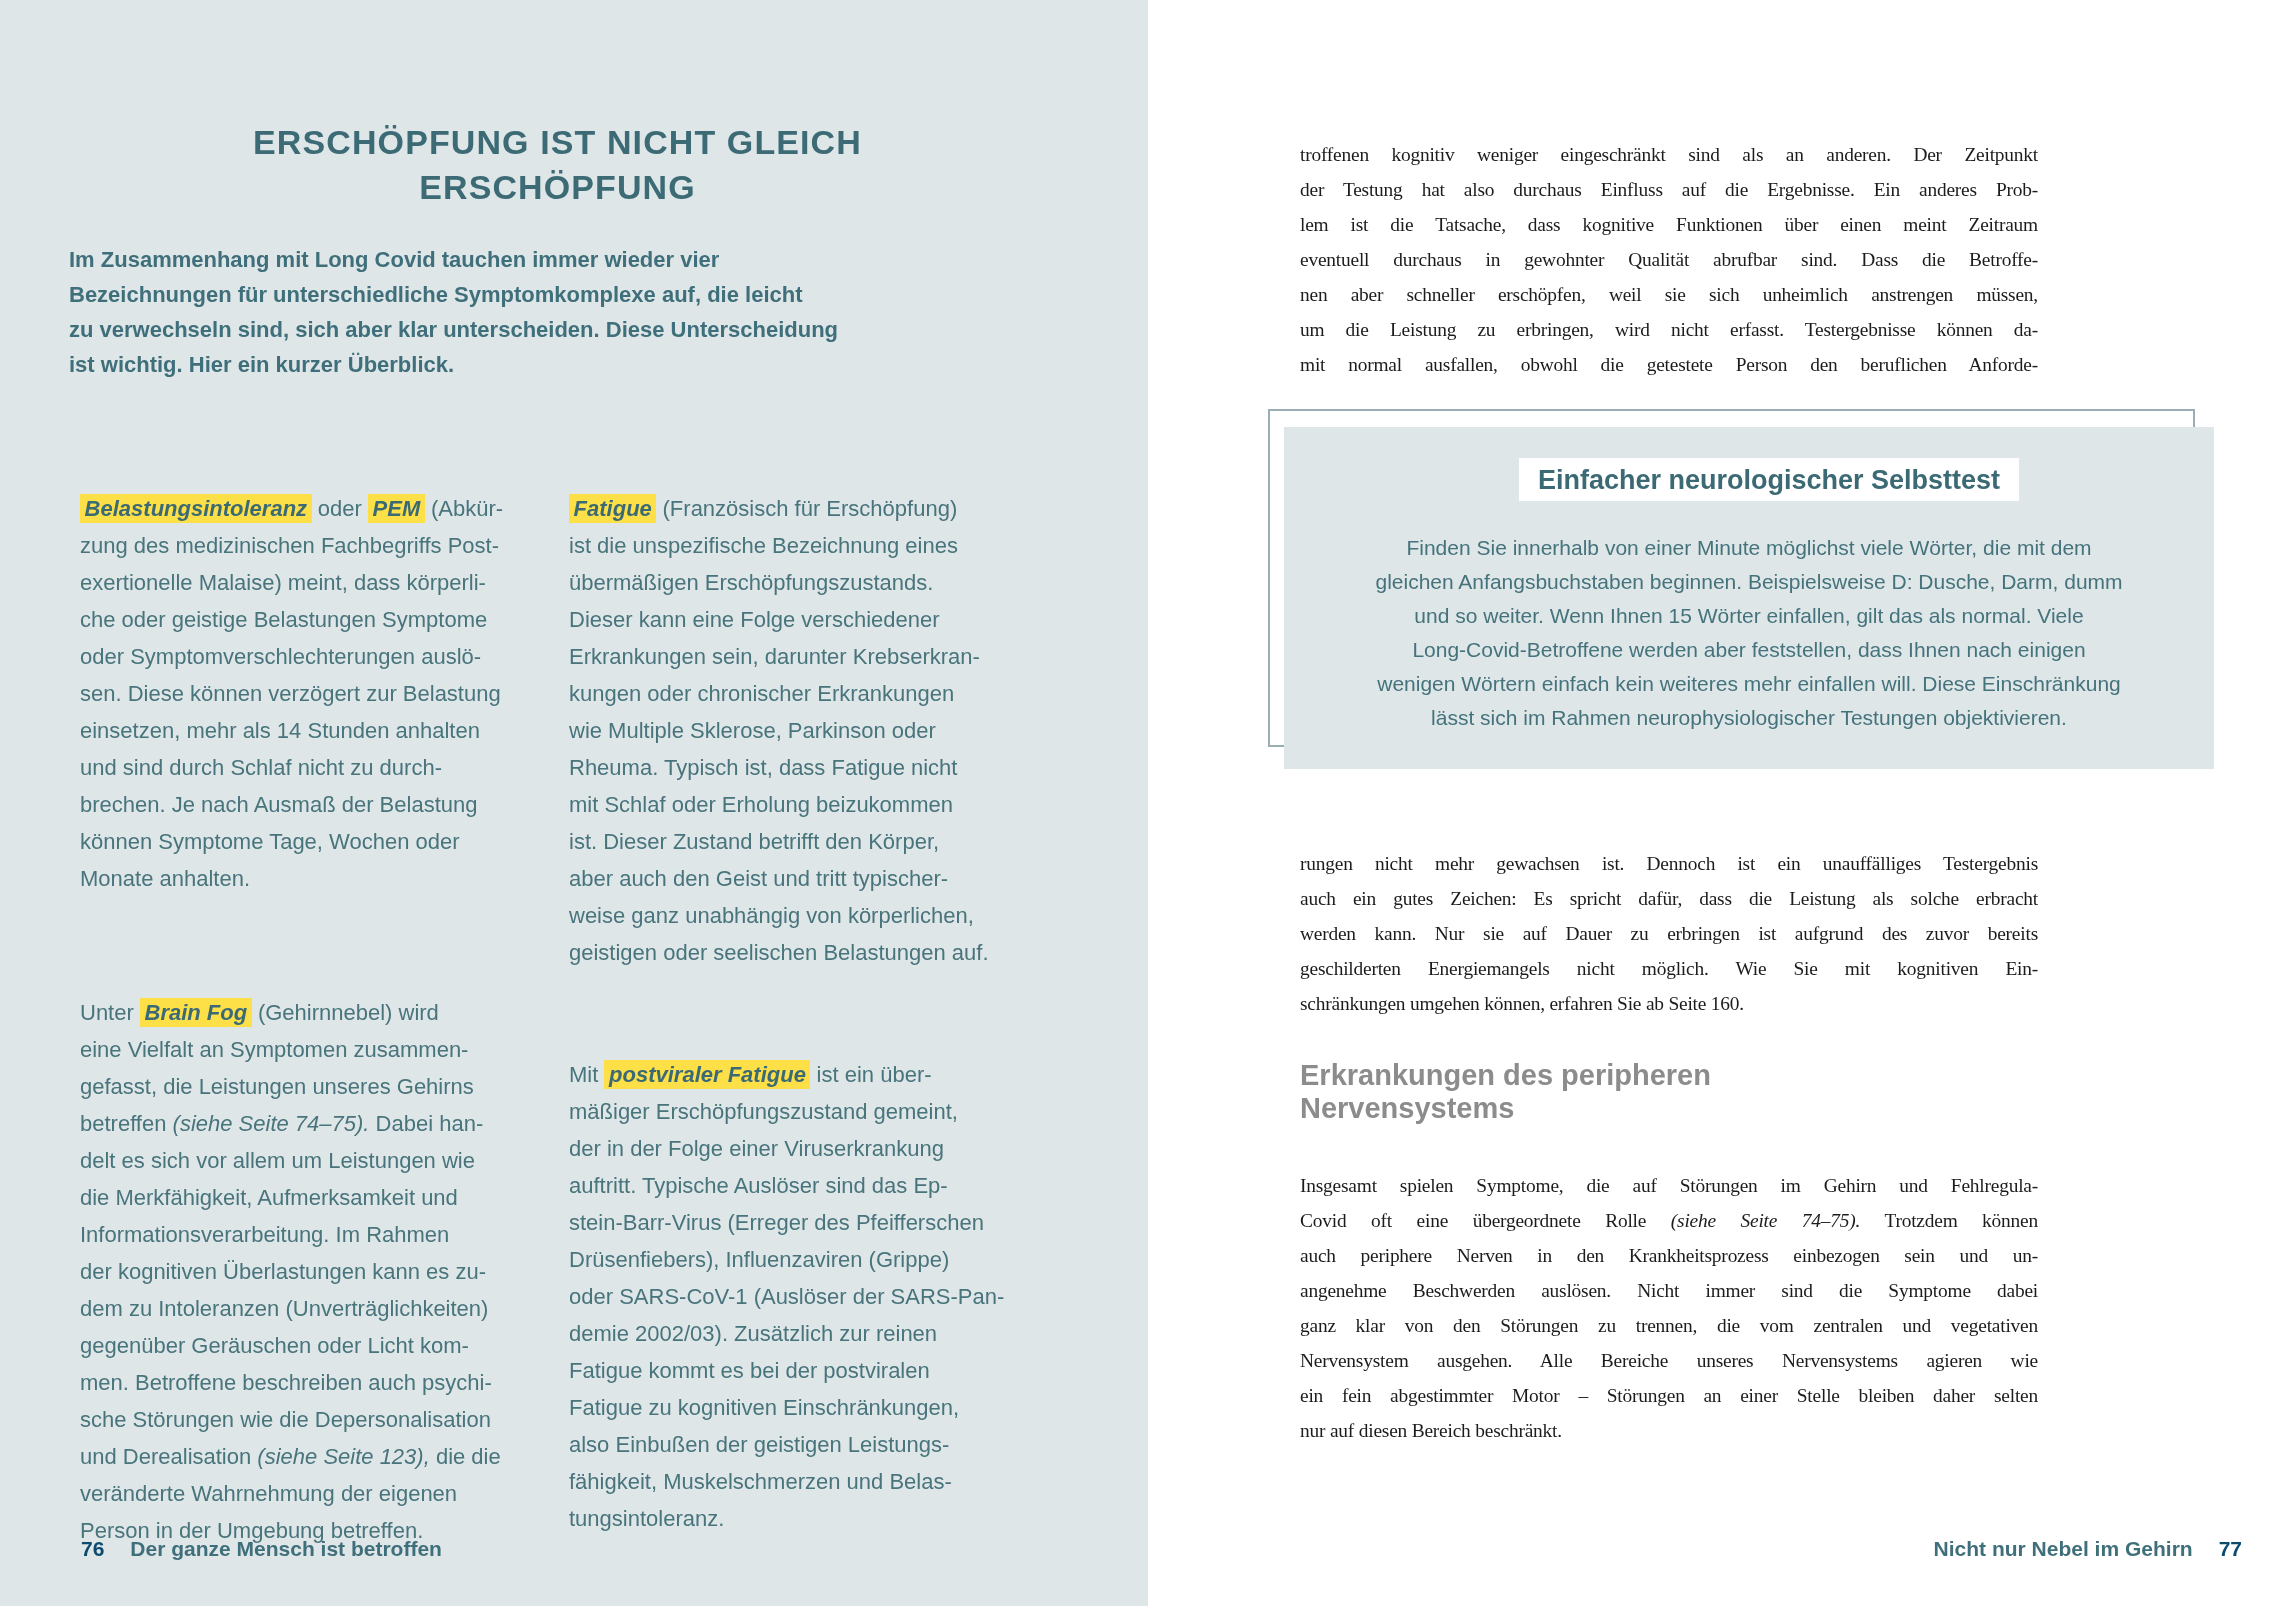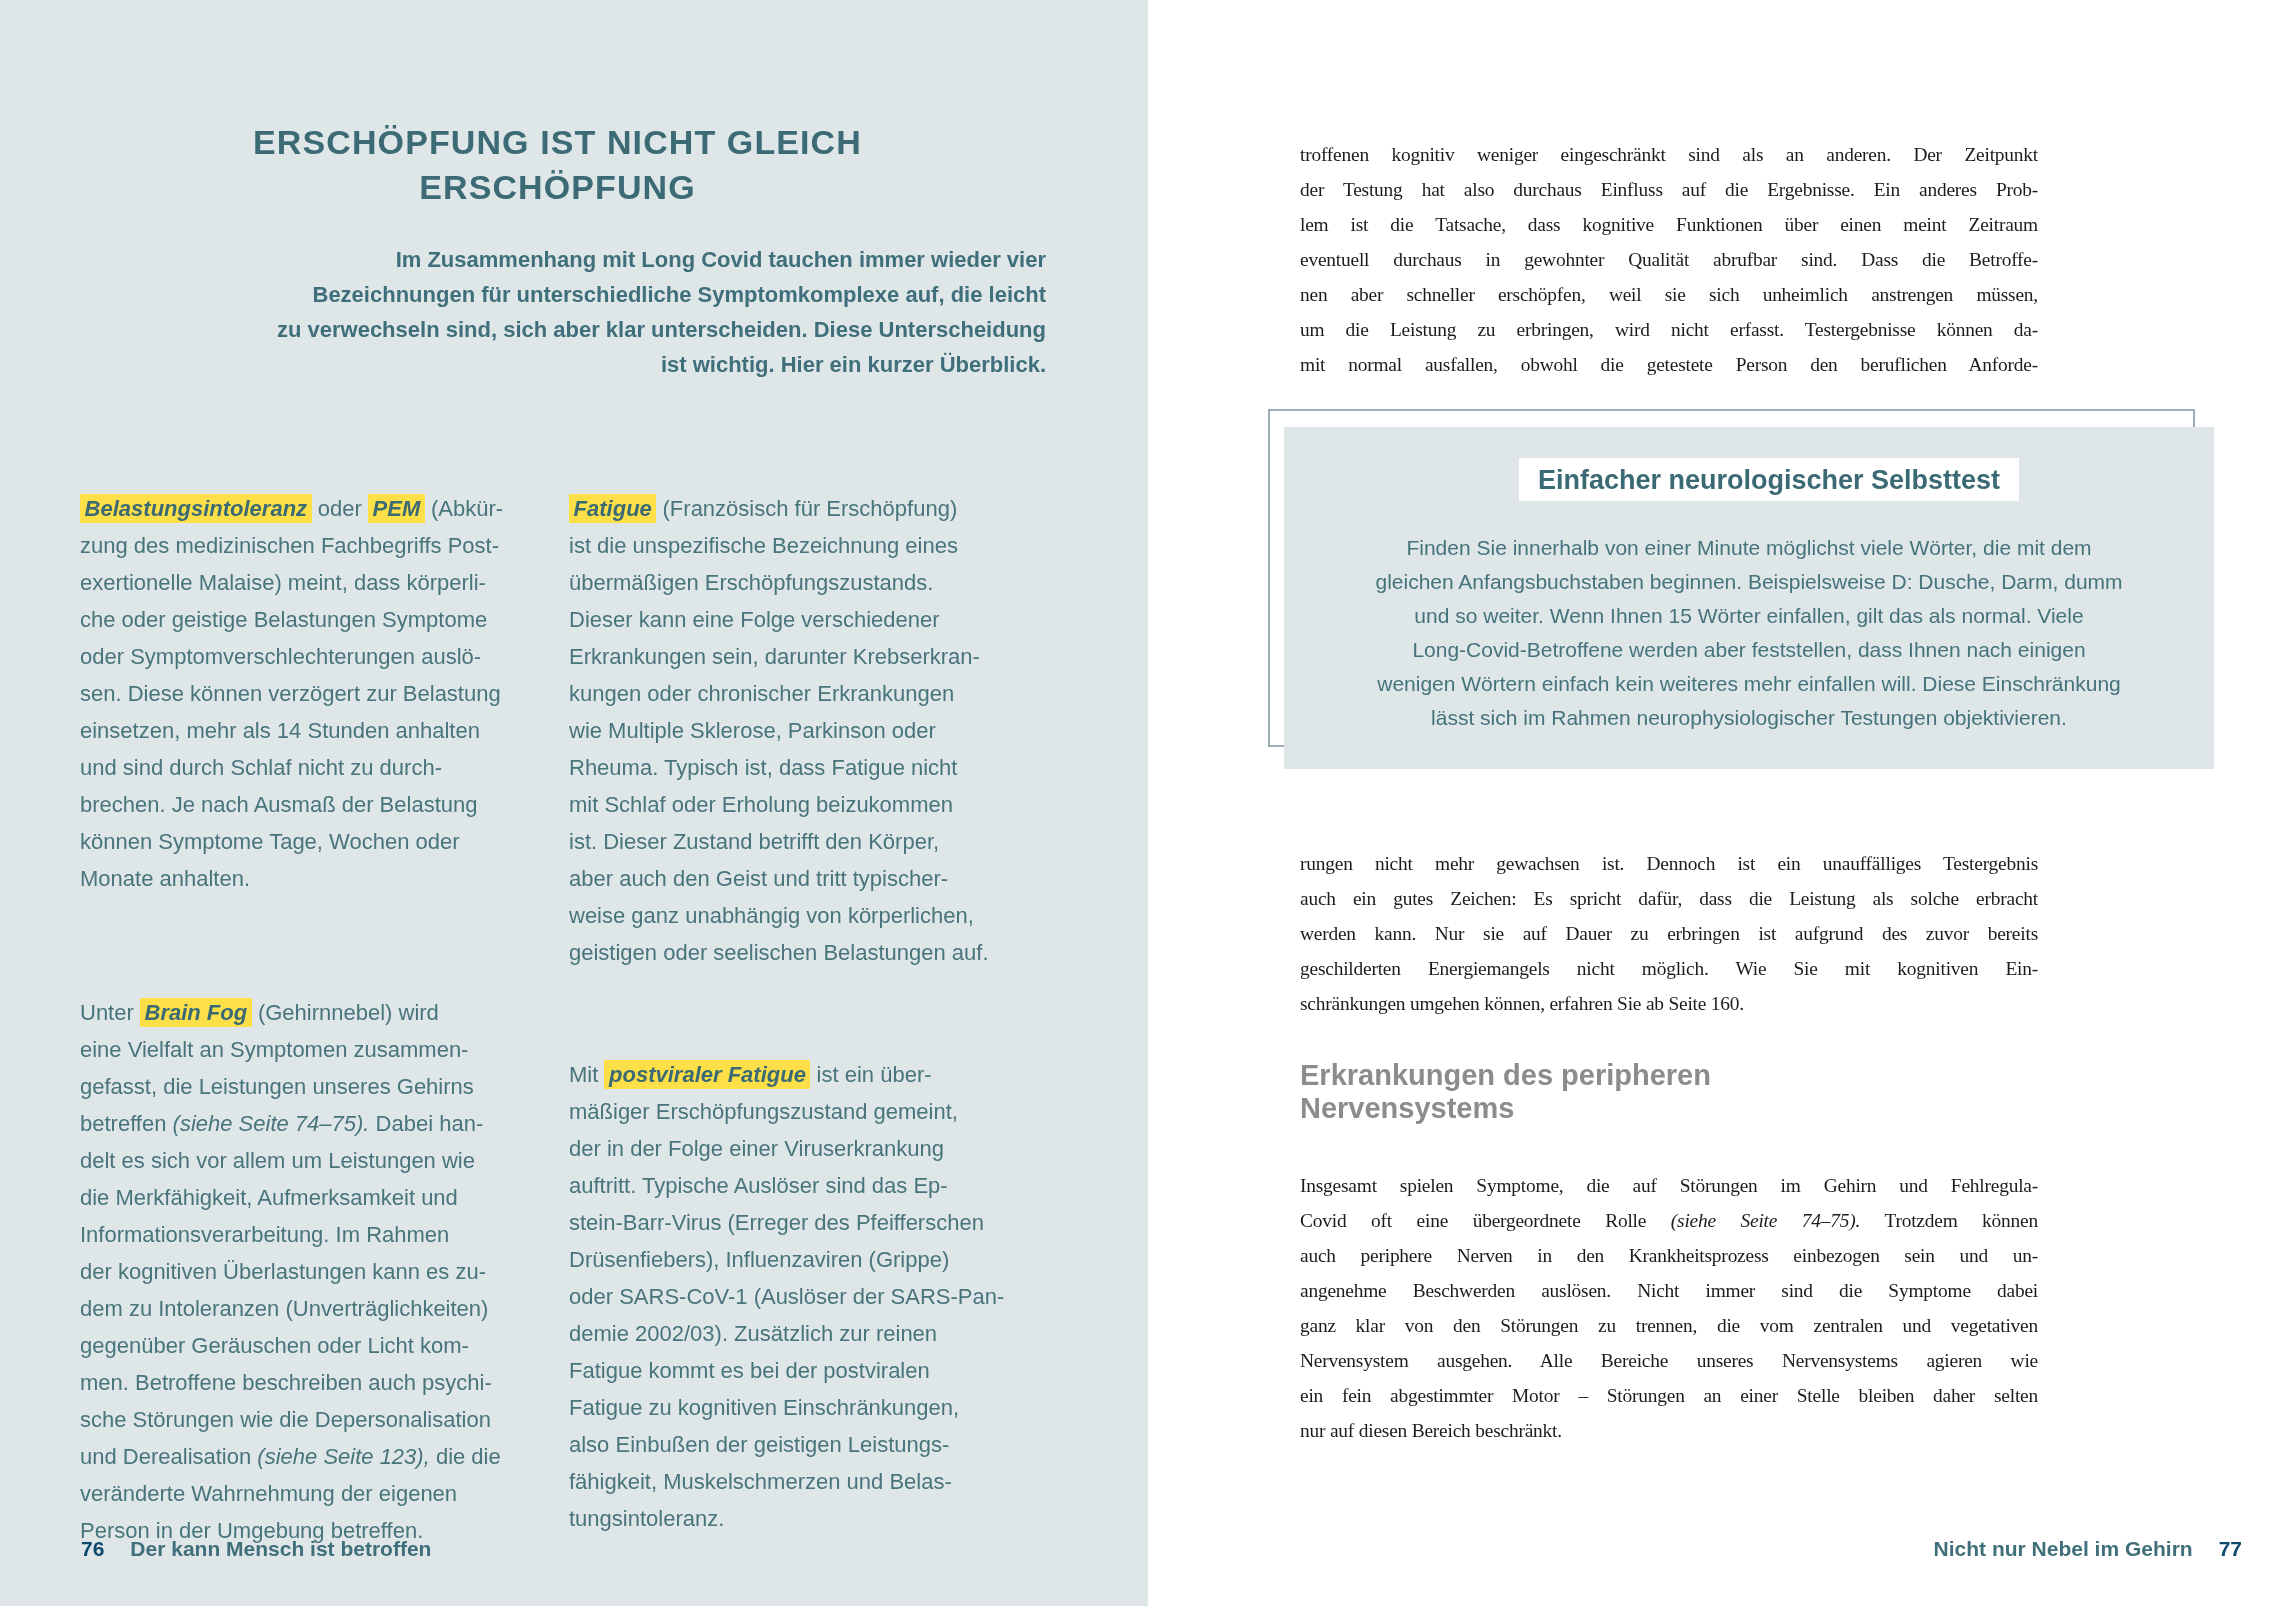--- a/index.html
+++ b/index.html
@@ -14,21 +14,21 @@
     background:#dfe6e8;
   }
   .chapter-title{
     position:absolute;left:80px;top:120px;width:955px;
     font:600 34px/45px "Liberation Sans", sans-serif;
     letter-spacing:1.1px;color:#3c6b76;text-align:center;white-space:pre;
   }
   .chapter-intro{
     position:absolute;left:69px;top:242px;width:977px;
     font:600 22px/35px "Liberation Sans", sans-serif;
-    color:#3e6f7a;text-align:right;white-space:pre;
+    color:#3e6f7a;text-align:left;white-space:pre;
   }
   .col{
     position:absolute;top:416px;width:483px;
     font:400 22px/37px "Liberation Sans", sans-serif;
     color:#48747c;white-space:pre;
   }
   .col-1{left:80px;}
   .col-2{left:569px;}
   .col .para2-c1{display:block;margin-top:23px;}
   .col .para2-c2{display:block;margin-top:11px;}
@@ -143,21 +143,21 @@
 demie 2002/03). Zusätzlich zur reinen
 Fatigue kommt es bei der postviralen
 Fatigue zu kognitiven Einschränkungen,
 also Einbußen der geistigen Leistungs-
 fähigkeit, Muskelschmerzen und Belas-
 tungsintoleranz.</div>
   </div>
 
   <div class="footer footer-left">
     <span class="page-num">76</span>
-    <span class="footer-section">Der kann Mensch ist betroffen</span>
+    <span class="footer-section">Der ganze Mensch ist betroffen</span>
   </div>
 </div>
 
 <div>
 
   <div class="serif-para" style="top:137px;">
       <div class="jline">troffenen kognitiv weniger eingeschränkt sind als an anderen. Der Zeitpunkt</div>
       <div class="jline">der Testung hat also durchaus Einfluss auf die Ergebnisse. Ein anderes Prob-</div>
       <div class="jline">lem ist die Tatsache, dass kognitive Funktionen über einen meint Zeitraum</div>
       <div class="jline">eventuell durchaus in gewohnter Qualität abrufbar sind. Dass die Betroffe-</div>

